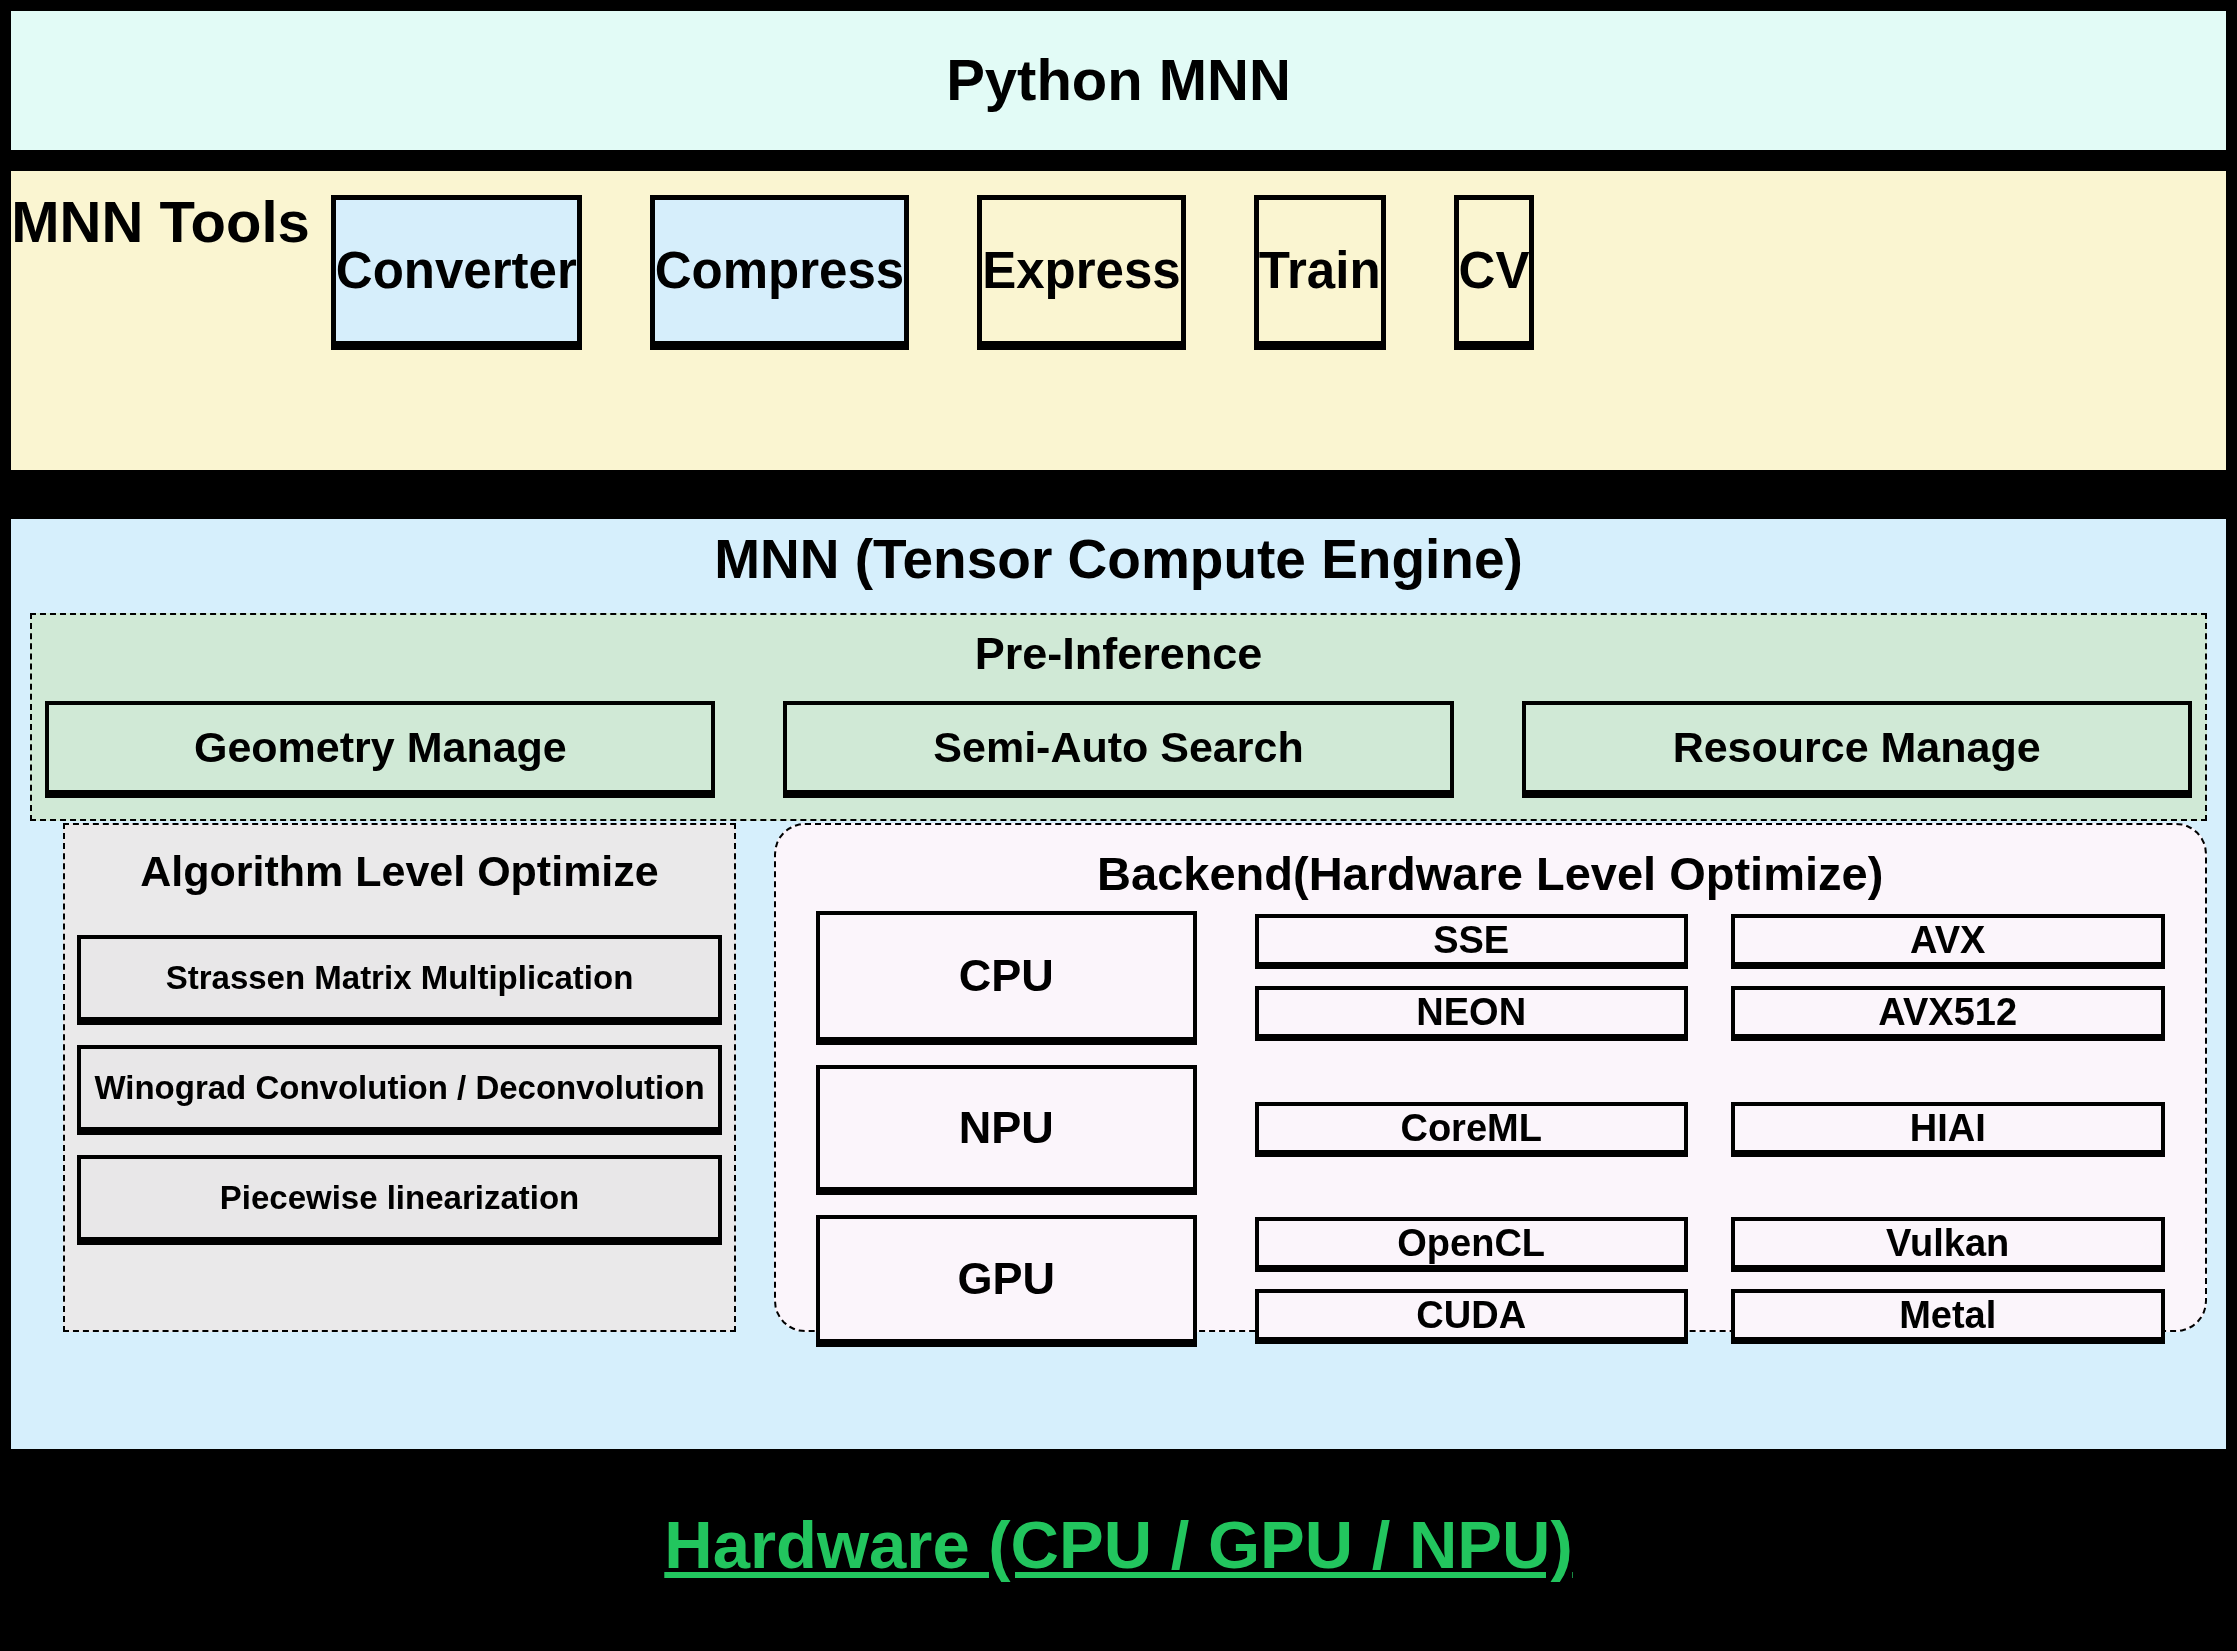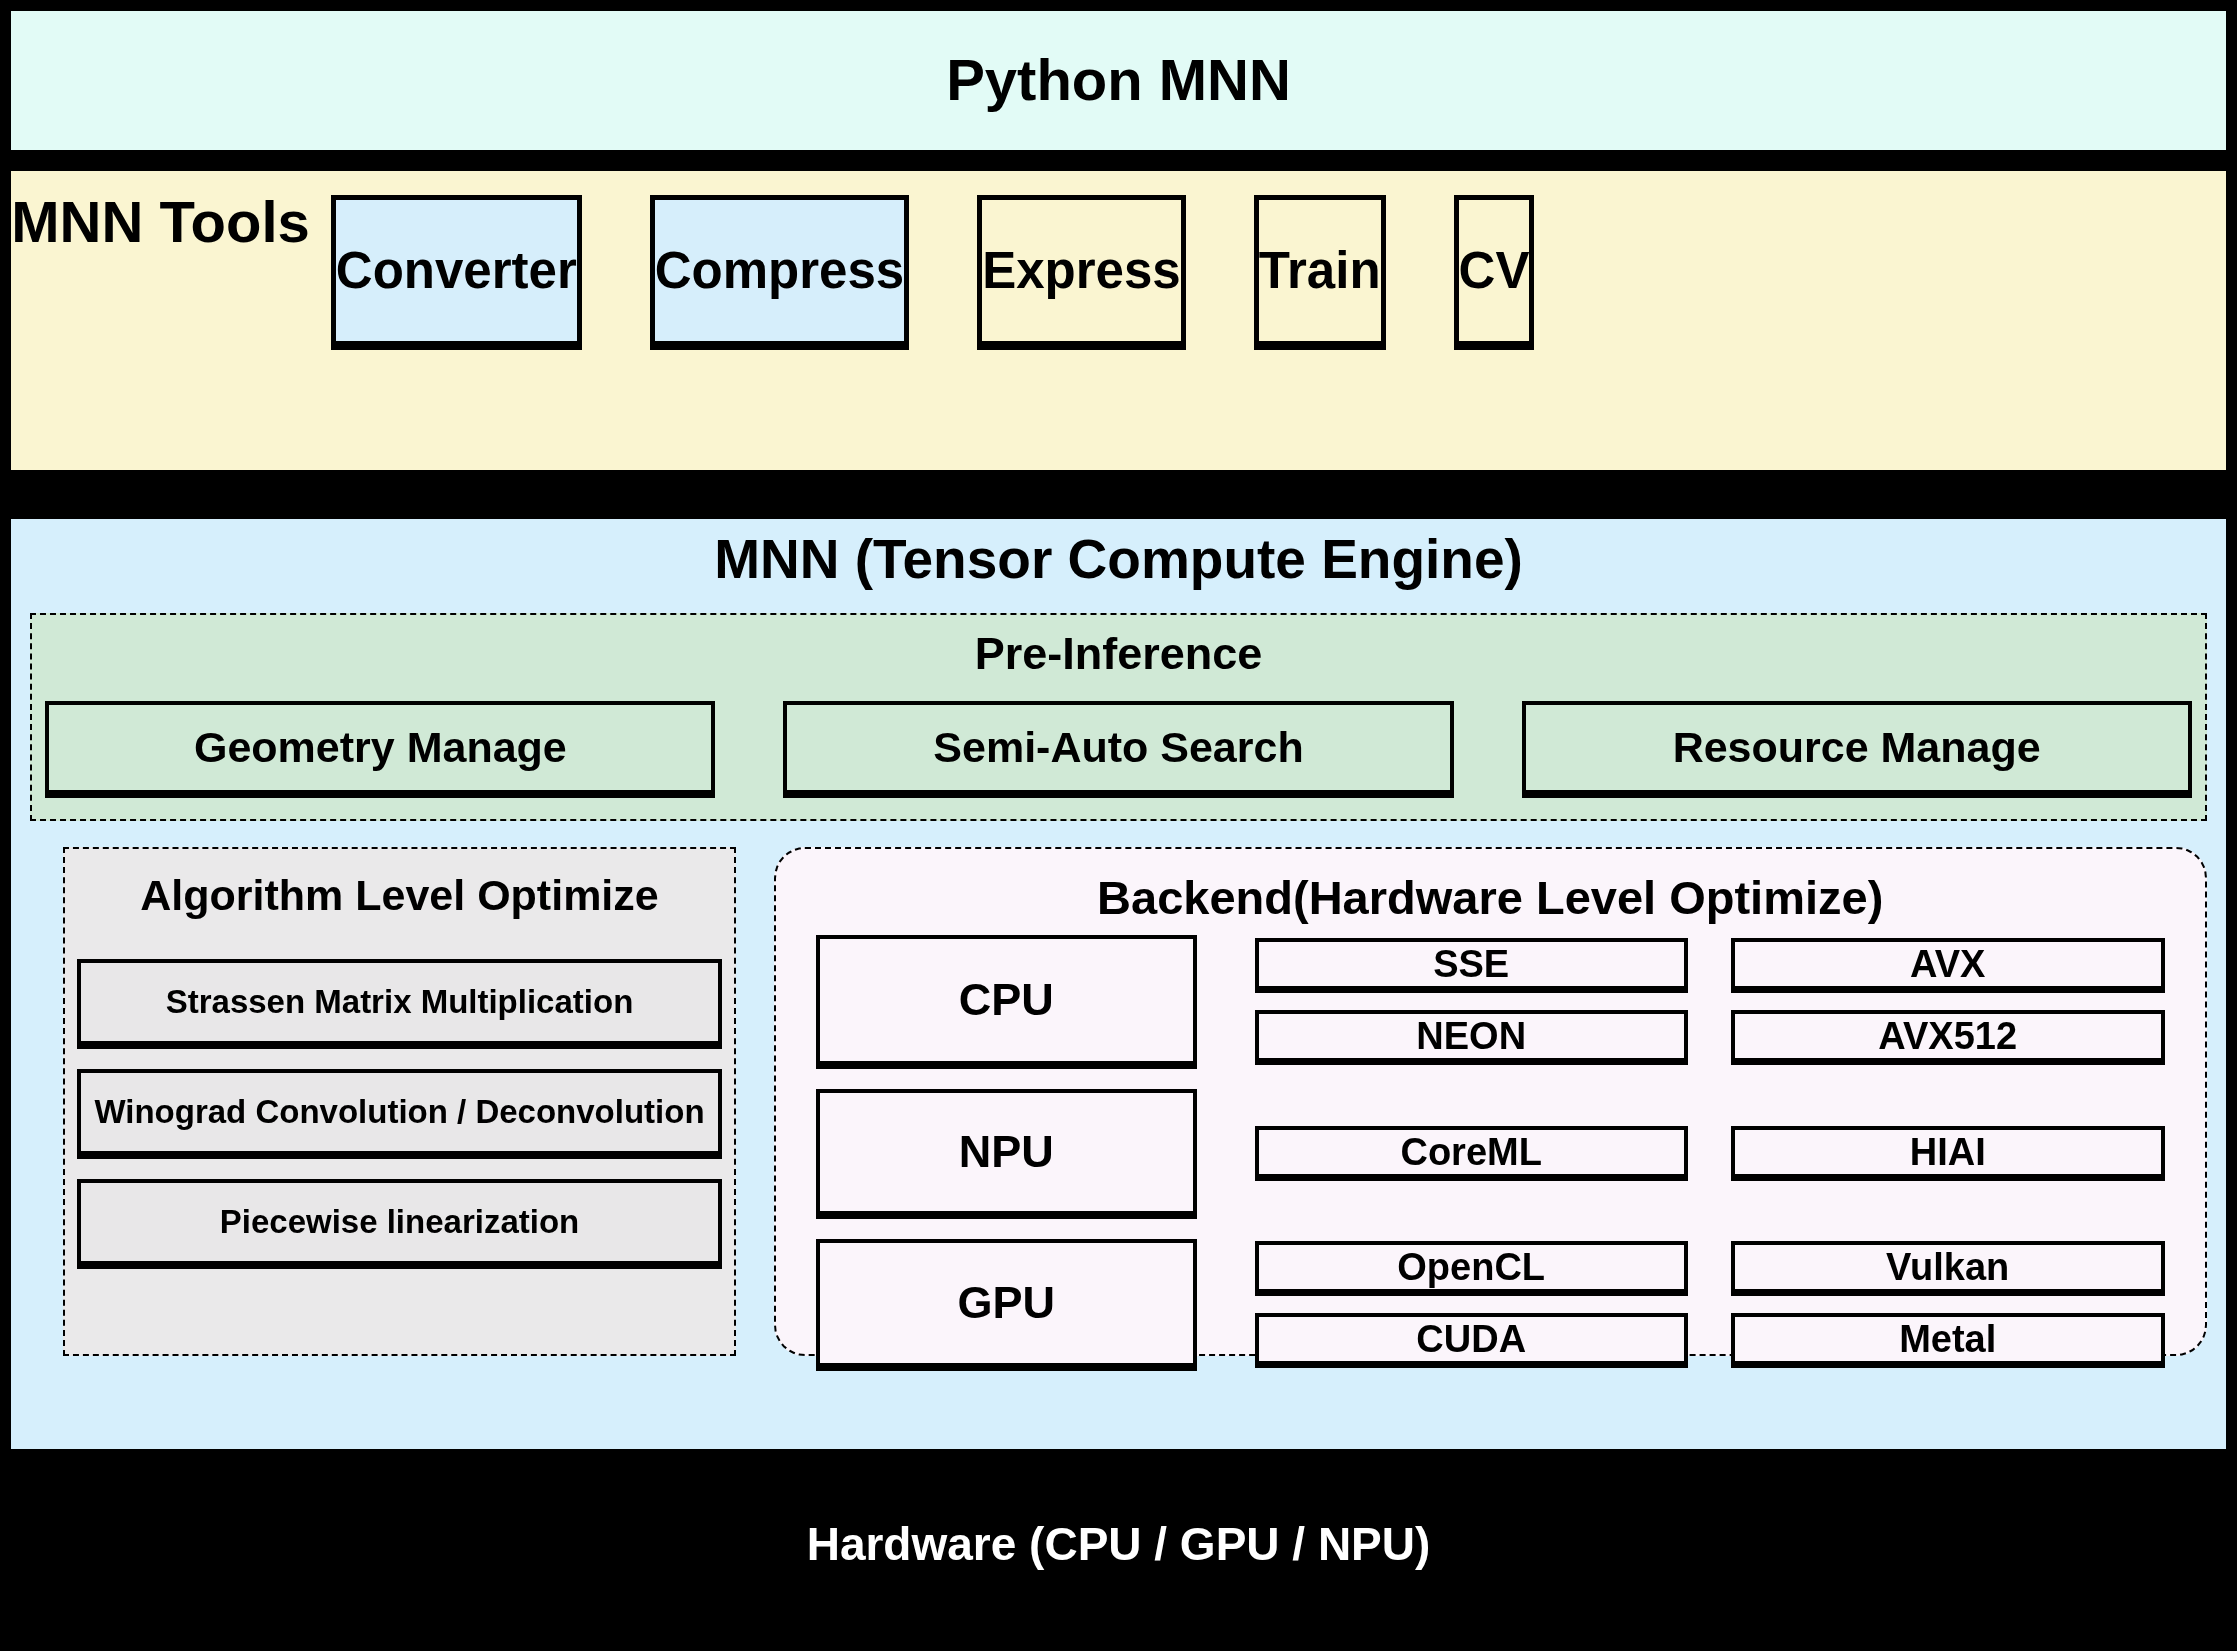--- a/index.html
+++ b/index.html
@@ -55,21 +55,21 @@
   }
   .panel-title { text-align:center; font-size:45px; line-height:1.15; margin-top:13px; white-space:nowrap; }
   .pi-row { display:flex; gap:68px; padding:0 13px; margin-top:21px; }
   .pi-box {
     flex:1; height:97px; background:#d0e9d6;
     border:4.7px solid #000; border-bottom-width:8.5px;
     display:flex; align-items:center; justify-content:center;
     font-size:43px; white-space:nowrap;
   }
 
-  .engine-columns { display:flex; gap:38px; margin-top:26px; height:509px;padding-left:33px; }
+  .engine-columns { display:flex; gap:38px; margin-top:2px; height:509px;padding-left:33px; }
 
   
   .algo-panel {
     width:702px; background:#eae9ea;
     display:flex; flex-direction:column;
   }
   .algo-panel .panel-title { margin-top:22.6px; font-size:43px; }
   .algo-box {
     margin:0 11.3px; height:90px; background:#e8e7e8;
     border:4.7px solid #000; border-bottom-width:8.5px;
@@ -108,21 +108,21 @@
     border:4.7px solid #000; border-bottom-width:7.5px;
     display:flex; align-items:center; justify-content:center;
     font-size:38px; white-space:nowrap;
   }
 
   
   .band-hardware {
     flex:1; display:flex; align-items:center; justify-content:center;
     background:#000;
   }
-  .band-hardware .band-title { color:#ffffff; font-size:46px; }
+  .band-hardware .band-title { color:#22c55e; font-size:67px;text-decoration:underline; }
 </style>
 </head>
 <body>
 
 <div class="page">
 
   <div class="band-python">
     <div class="band-title">Python MNN</div>
   </div>
 

